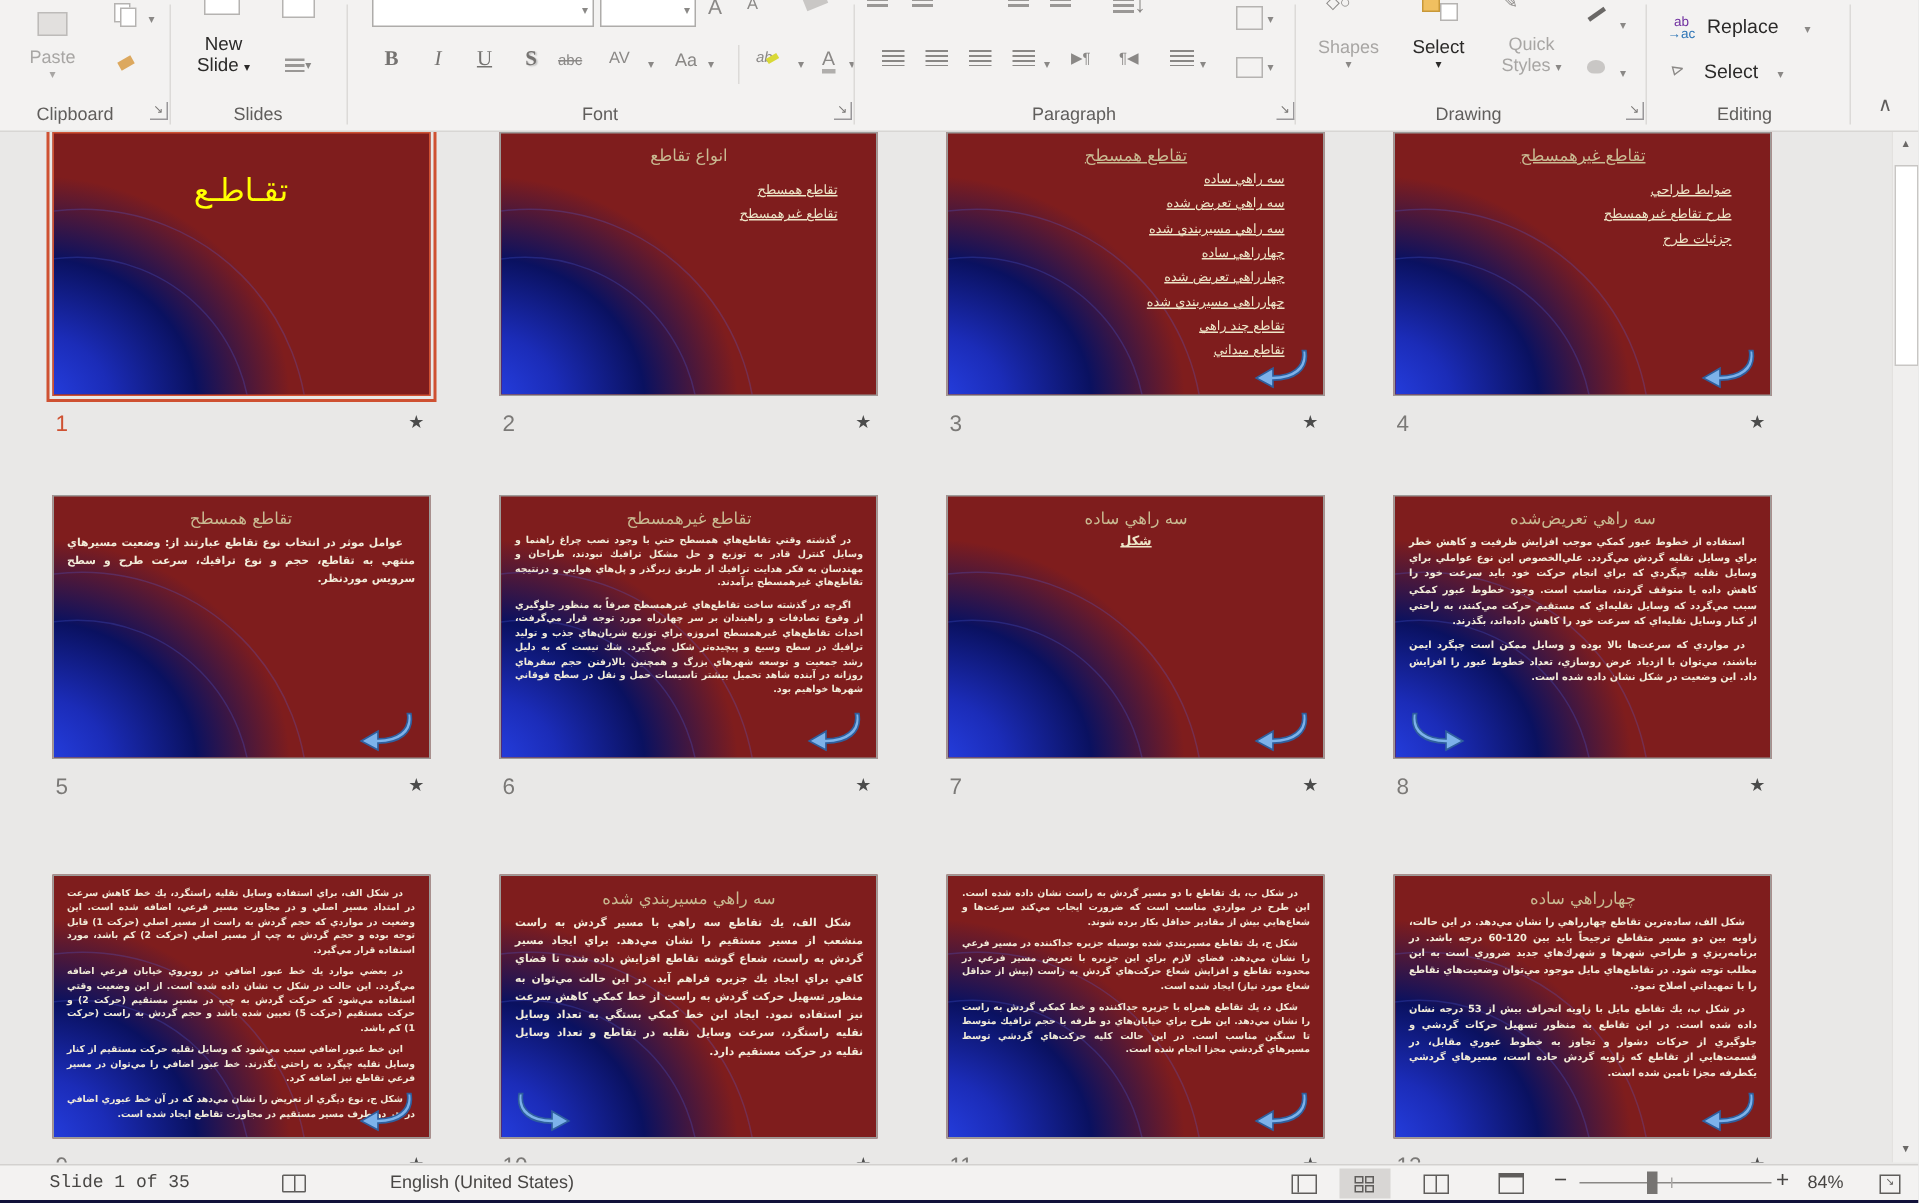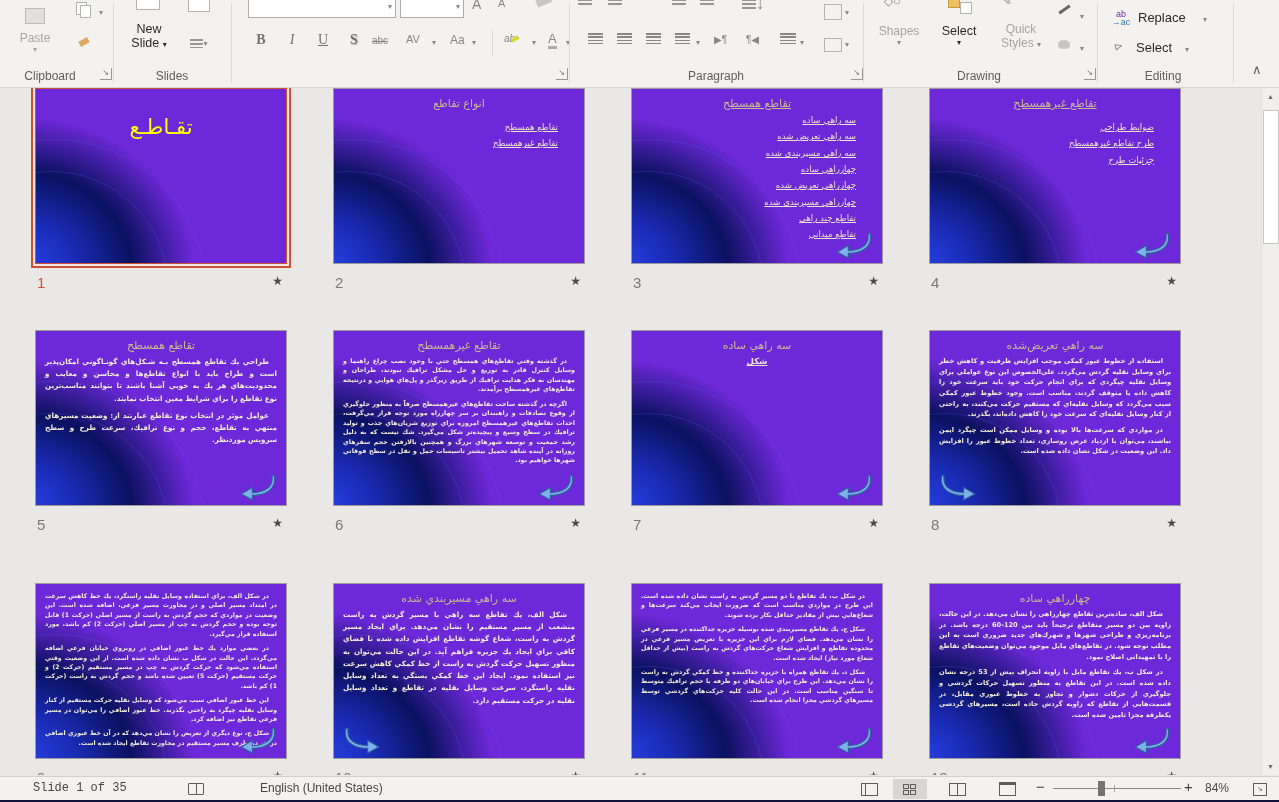--- a/index.html
+++ b/index.html
@@ -22,21 +22,21 @@
   .minilines{background:repeating-linear-gradient(to bottom,#9a9896 0 1.6px,transparent 1.6px 4px);}
   .bars{width:15px;height:11px;background:repeating-linear-gradient(to bottom,#8a8886 0 1.6px,transparent 1.6px 3.4px);}
   .fontletter{font-size:14px;color:#757371;font-family:"Liberation Serif",serif;}
   .sqicon{position:absolute;border:1px solid #b5b3b1;background:#fff;}
   .penbar{width:13px;height:3px;background:#6a6866;transform:rotate(-35deg);}
 
   
   .canvas{position:absolute;left:0;top:88px;width:1262px;height:687px;overflow:hidden;background:#e9e8e7;}
   .cell{position:absolute;width:252px;height:212px;}
   .thumb{position:absolute;left:0;top:0;width:252px;height:176px;border:1px solid #9d9b99;
-         background:#6d28d9;overflow:hidden;direction:rtl;box-sizing:border-box;
+         background:#7f1d1d;overflow:hidden;direction:rtl;box-sizing:border-box;
          font-family:"DejaVu Sans",sans-serif;}
   .thumb .bgGlow{position:absolute;left:0;top:0;right:0;bottom:0;
          background:radial-gradient(240px 210px at -15px 103%, #2742e8 0%, #1b2cb8 22%, #0a1160 46%, rgba(0,0,0,0) 72%);}
   .ring{position:absolute;border-radius:50%;border:1px solid rgba(85,110,255,.22);}
   .r1{width:230px;height:230px;left:-100px;bottom:-140px;}
   .r2{width:300px;height:300px;left:-132px;bottom:-178px;}
   .thumb.selected{border:1px solid #cf5132;outline:2px solid #cf5132;outline-offset:2px;}
   .stitle{position:relative;margin:8px 10px 0;text-align:center;color:#c9ba92;font-size:11px;}
   .stitle.u{text-decoration:underline;}
   .d-hero .stitle{font-size:21px;color:#ffff00;margin-top:26px;letter-spacing:3px;}
@@ -137,20 +137,21 @@
   <span class="rbtn" style="left:372px;top:35px;font-size:10px;text-decoration:line-through;">abc</span>
   <span class="rbtn" style="left:406px;top:33px;font-size:11px;">AV</span>
   <span class="caret" style="position:absolute;left:432px;top:38px;">▾</span>
   <span class="rbtn" style="left:450px;top:33px;font-size:12px;">Aa</span>
   <span class="caret" style="position:absolute;left:472px;top:38px;">▾</span>
   <div class="vsep" style="left:492px;top:30px;height:26px;"></div>
   <span class="rbtn" style="left:504px;top:33px;font-size:10px;font-style:italic;">ab<span style="width:8px;height:4px;background:#d9d937;display:inline-block;transform:rotate(-30deg);margin-left:-4px;"></span></span>
   <span class="caret" style="position:absolute;left:532px;top:38px;">▾</span>
   <span class="rbtn" style="left:548px;top:31px;font-size:13px;border-bottom:3px solid #b0aeac;">A</span>
   <span class="caret" style="position:absolute;left:566px;top:38px;">▾</span>
+  <div class="glabel" style="left:232px;width:336px;">Font</div>
   <div class="launcher" style="left:556px;">↘</div>
   <div class="vsep" style="left:569px;"></div>
 
   <span class="rbtn" style="left:578px;top:-5px;">
       <span class="minilines" style="width:14px;height:10px;"></span>
     </span>
   <span class="rbtn" style="left:608px;top:-5px;">
       <span class="minilines" style="width:14px;height:10px;"></span>
     </span>
   <span class="rbtn" style="left:672px;top:-5px;">
@@ -295,21 +296,20 @@
       <div class="snum">4</div>
       <div class="sstar">★</div>
     </div>
     <div class="cell" style="left: 35px; top: 242px;">
       <div class="thumb d-med">
         <div class="bgGlow"></div>
         <div class="ring r1"></div>
         <div class="ring r2"></div>
         <div class="stitle">تقاطع همسطح</div>
         <div class="sbody">
-          <p>طراحي يك تقاطع همسطح بـه شـكل‌هاي گونـاگوني امكان‌پذير است و طراح بايد با انواع تقاطع‌ها و محاسن و معايب و محدوديت‌هاي هر يك به خوبي آشنا باشند تا بتوانند مناسب‌ترين نوع تقاطع را براي شرايط معين انتخاب نمايند.</p>
           <p>عوامل موثر در انتخاب نوع تقاطع عبارتند از: وضعيت مسيرهاي منتهي به تقاطع، حجم و نوع ترافيك، سرعت طرح و سطح سرويس موردنظر.</p>
         </div>
         <div class="sarrow right"><svg viewBox="0 0 40 30" width="38" height="28">
             <path d="M36 3 C38 15 28 21 15 21 L15 15.5 L3 22.5 L15 29 L15 24 C30 24 41 17 38.5 3 Z" fill="#7db2ea" stroke="#2f5f9e" stroke-width="1.2"></path>
           </svg></div>
       </div>
       <div class="snum">5</div>
       <div class="sstar">★</div>
     </div>
     <div class="cell" style="left: 333px; top: 242px;">

